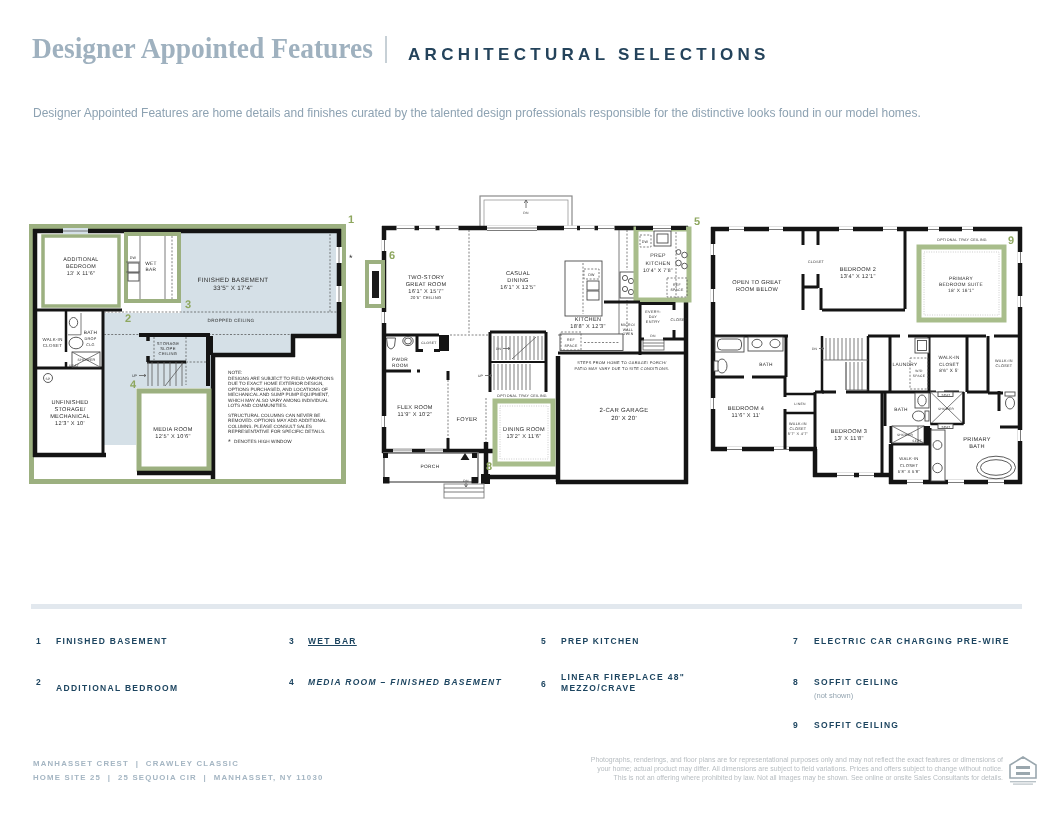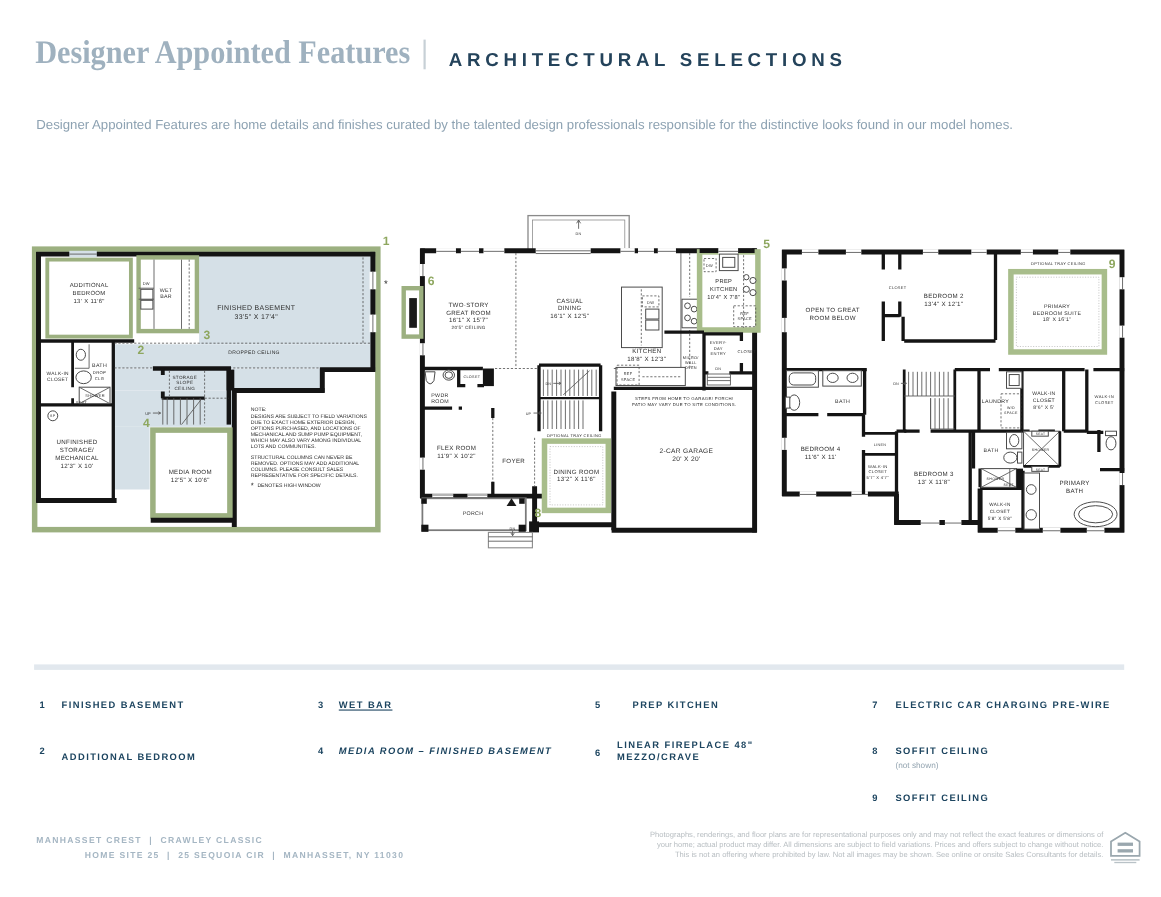--- a/index.html
+++ b/index.html
@@ -573,38 +573,38 @@
 <div class="abs fnum" style="left:36px;top:677px;">2</div>
 <div class="abs feat" style="left:56px;top:683px;">ADDITIONAL BEDROOM</div>
 
 <div class="abs fnum" style="left:289px;top:636px;">3</div>
 <div class="abs feat" style="left:308px;top:636px;text-decoration:underline;">WET BAR</div>
 
 <div class="abs fnum" style="left:289px;top:677px;">4</div>
 <div class="abs feat" style="left:308px;top:677px;font-style:italic;">MEDIA ROOM – FINISHED BASEMENT</div>
 
 <div class="abs fnum" style="left:541px;top:636px;">5</div>
-<div class="abs feat" style="left:561px;top:636px;margin-left:14px;">PREP KITCHEN</div>
+<div class="abs feat" style="left:561px;top:636px;">PREP KITCHEN</div>
 
 <div class="abs fnum" style="left:541px;top:679px;">6</div>
 <div class="abs feat" style="left:561px;top:672px;line-height:11px;">LINEAR FIREPLACE 48"<br>MEZZO/CRAVE</div>
 
 <div class="abs fnum" style="left:793px;top:636px;">7</div>
 <div class="abs feat" style="left:814px;top:636px;text-align:center;">ELECTRIC CAR CHARGING PRE-WIRE</div>
 <div class="abs" style="left:814px;top:650px;font-size:7.5px;color:#93a4b0;margin-top:41px;">(not shown)</div>
 
 <div class="abs fnum" style="left:793px;top:677px;">8</div>
 <div class="abs feat" style="left:814px;top:677px;">SOFFIT CEILING</div>
 
 <div class="abs fnum" style="left:793px;top:720px;">9</div>
 <div class="abs feat" style="left:814px;top:720px;">SOFFIT CEILING</div>
 
 <div class="abs" style="left:33px;top:759px;font-weight:bold;font-size:7.8px;letter-spacing:1.2px;color:#a5b6c3;">MANHASSET CREST&nbsp;&nbsp;|&nbsp;&nbsp;CRAWLEY CLASSIC</div>
 
-<div class="abs" style="left:33px;top:773px;font-weight:bold;font-size:7.8px;letter-spacing:1.2px;color:#a5b6c3;margin-left:44px;">HOME SITE 25&nbsp;&nbsp;|&nbsp;&nbsp;25 SEQUOIA CIR&nbsp;&nbsp;|&nbsp;&nbsp;MANHASSET, NY 11030</div>
+<div class="abs" style="left:33px;top:773px;font-weight:bold;font-size:7.8px;letter-spacing:1.2px;color:#a5b6c3;">HOME SITE 25&nbsp;&nbsp;|&nbsp;&nbsp;25 SEQUOIA CIR&nbsp;&nbsp;|&nbsp;&nbsp;MANHASSET, NY 11030</div>
 
 <div class="abs" style="left:530px;top:755px;width:473px;font-size:6.9px;line-height:9px;color:#b7bdc1;text-align:right;">Photographs, renderings, and floor plans are for representational purposes only and may not reflect the exact features or dimensions of<br>your home; actual product may differ. All dimensions are subject to field variations. Prices and offers subject to change without notice.<br>This is not an offering where prohibited by law. Not all images may be shown. See online or onsite Sales Consultants for details.</div>
 
 <svg class="abs" style="left:1008px;top:756px;" width="30" height="30" viewBox="0 0 30 30">
   <g fill="none" stroke="#9aa7ae" stroke-width="1.6">
     <path d="M15 1 L28 9 V22 H2 V9 Z" fill="none"></path>
     <rect x="8" y="10" width="14" height="3" fill="#9aa7ae" stroke="none"></rect>
     <rect x="8" y="16" width="14" height="3" fill="#9aa7ae" stroke="none"></rect>
   </g>
   <rect x="2" y="25" width="26" height="1.4" fill="#b9c2c7"></rect>

